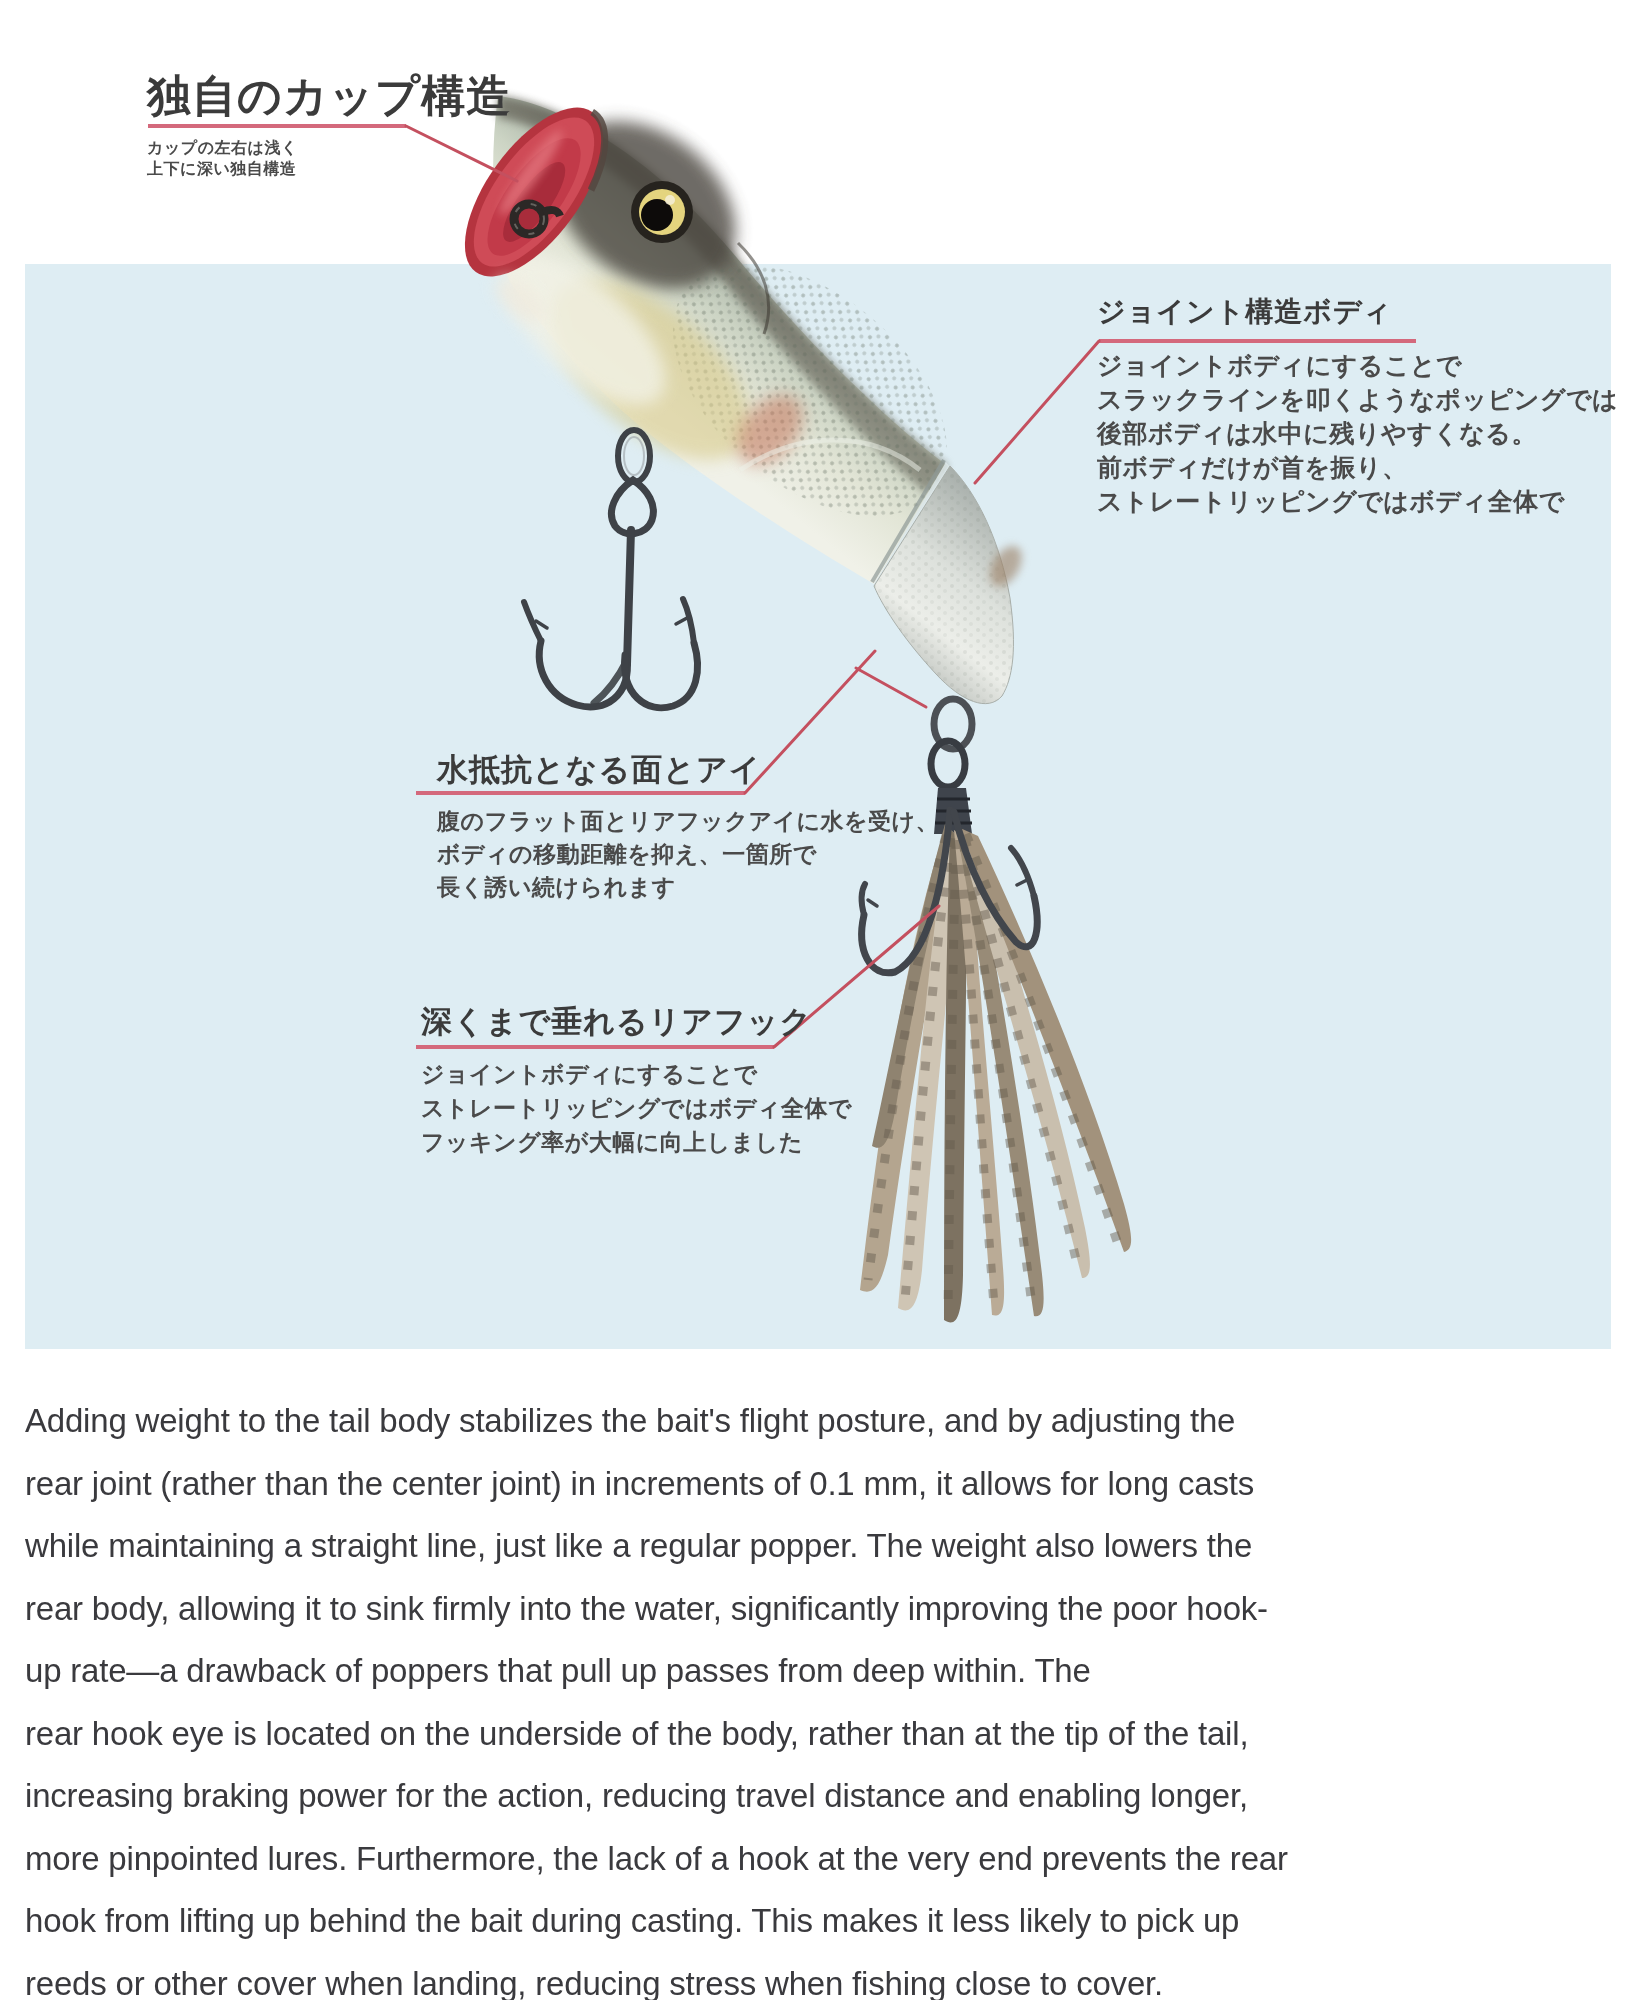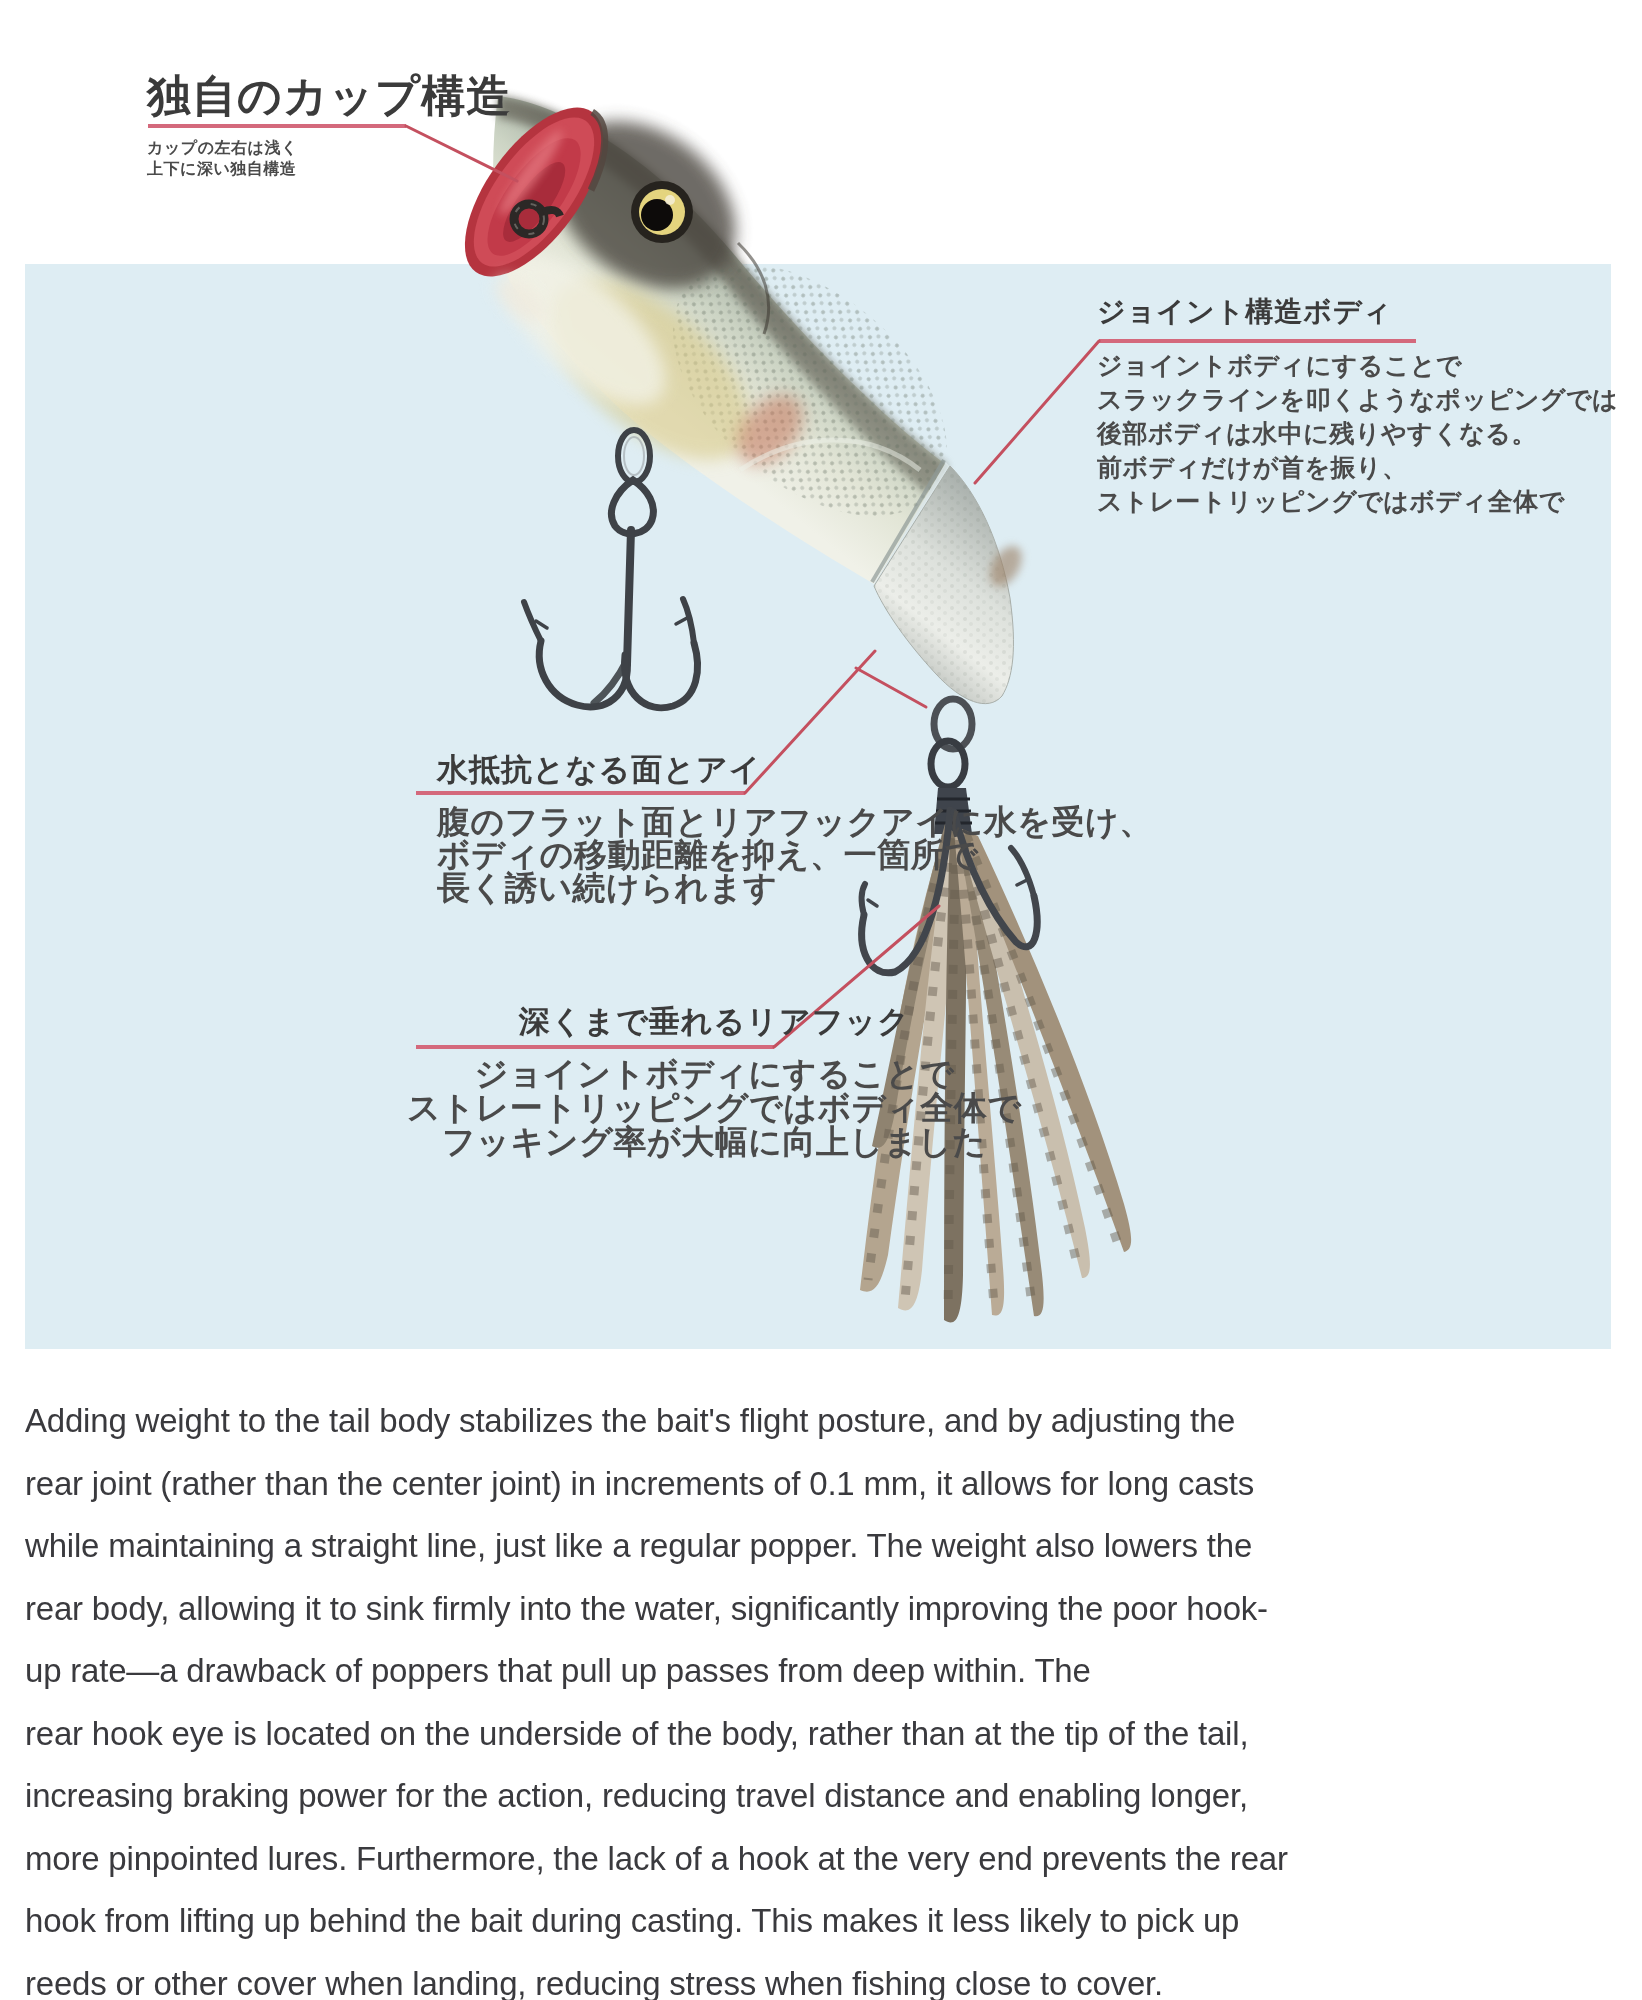--- a/index.html
+++ b/index.html
@@ -18,21 +18,21 @@
     font-weight:700;color:#3b3b3b;letter-spacing:1px;
     white-space:nowrap;line-height:1.1;
   }
   .jp-body{color:#4a4a4a;font-weight:600;letter-spacing:0.5px;}
   .jp-body .ln{white-space:nowrap;}
   #c1 .jp-title{font-size:44px;}
   #c2 .jp-title{font-size:28px;}
   #c2 .jp-body{font-size:25px;}
   #c2 .jp-body .ln{line-height:34px;}
   #c3 .jp-title,#c4 .jp-title{font-size:31px;}
-  #c3 .jp-body,#c4 .jp-body{font-size:33px;}
+  #c3 .jp-body,#c4 .jp-body{font-size:23px;}
   #c3 .jp-body .ln{line-height:33px;}
   #c4 .jp-body .ln{line-height:34px;}
   .paragraph{
     position:absolute;left:25px;top:1390px;width:1600px;color:#3a3a3e;
   }
   .paragraph .en-line{
     font-size:33px;line-height:62.5px;white-space:nowrap;letter-spacing:-0.2px;
   }
 </style>
 </head>
@@ -210,21 +210,21 @@
 
 <div class="callout" id="c3" style="left:416px;top:753px;margin-left:21px;">
   <div class="jp-title">水抵抗となる面とアイ</div>
   <div class="jp-body" style="margin-top:18px;">
     <div class="ln">腹のフラット面とリアフックアイに水を受け、</div>
     <div class="ln">ボディの移動距離を抑え、一箇所で</div>
     <div class="ln">長く誘い続けられます</div>
   </div>
 </div>
 
-<div class="callout" id="c4" style="left:407px;top:1005px;text-align:center;">
+<div class="callout" id="c4" style="left:421px;top:1005px;">
   <div class="jp-title">深くまで垂れるリアフック</div>
   <div class="jp-body" style="margin-top:18px;">
     <div class="ln">ジョイントボディにすることで</div>
     <div class="ln">ストレートリッピングではボディ全体で</div>
     <div class="ln">フッキング率が大幅に向上しました</div>
   </div>
 </div>
 
 <div class="paragraph">
   <div class="en-line">Adding weight to the tail body stabilizes the bait's flight posture, and by adjusting the</div>

